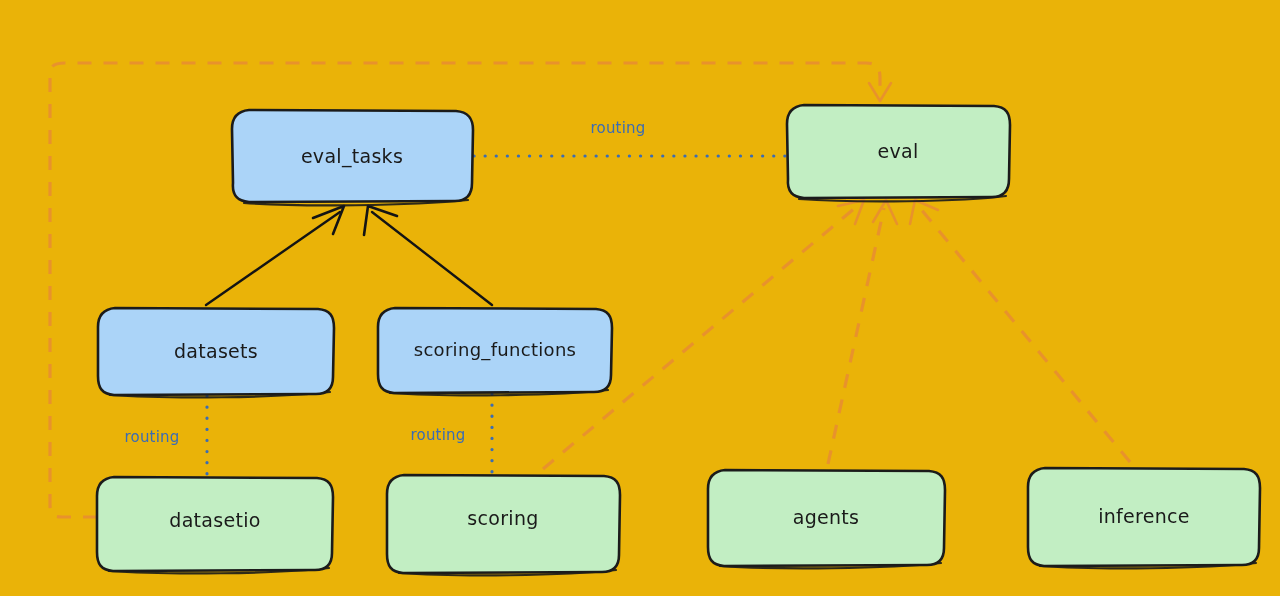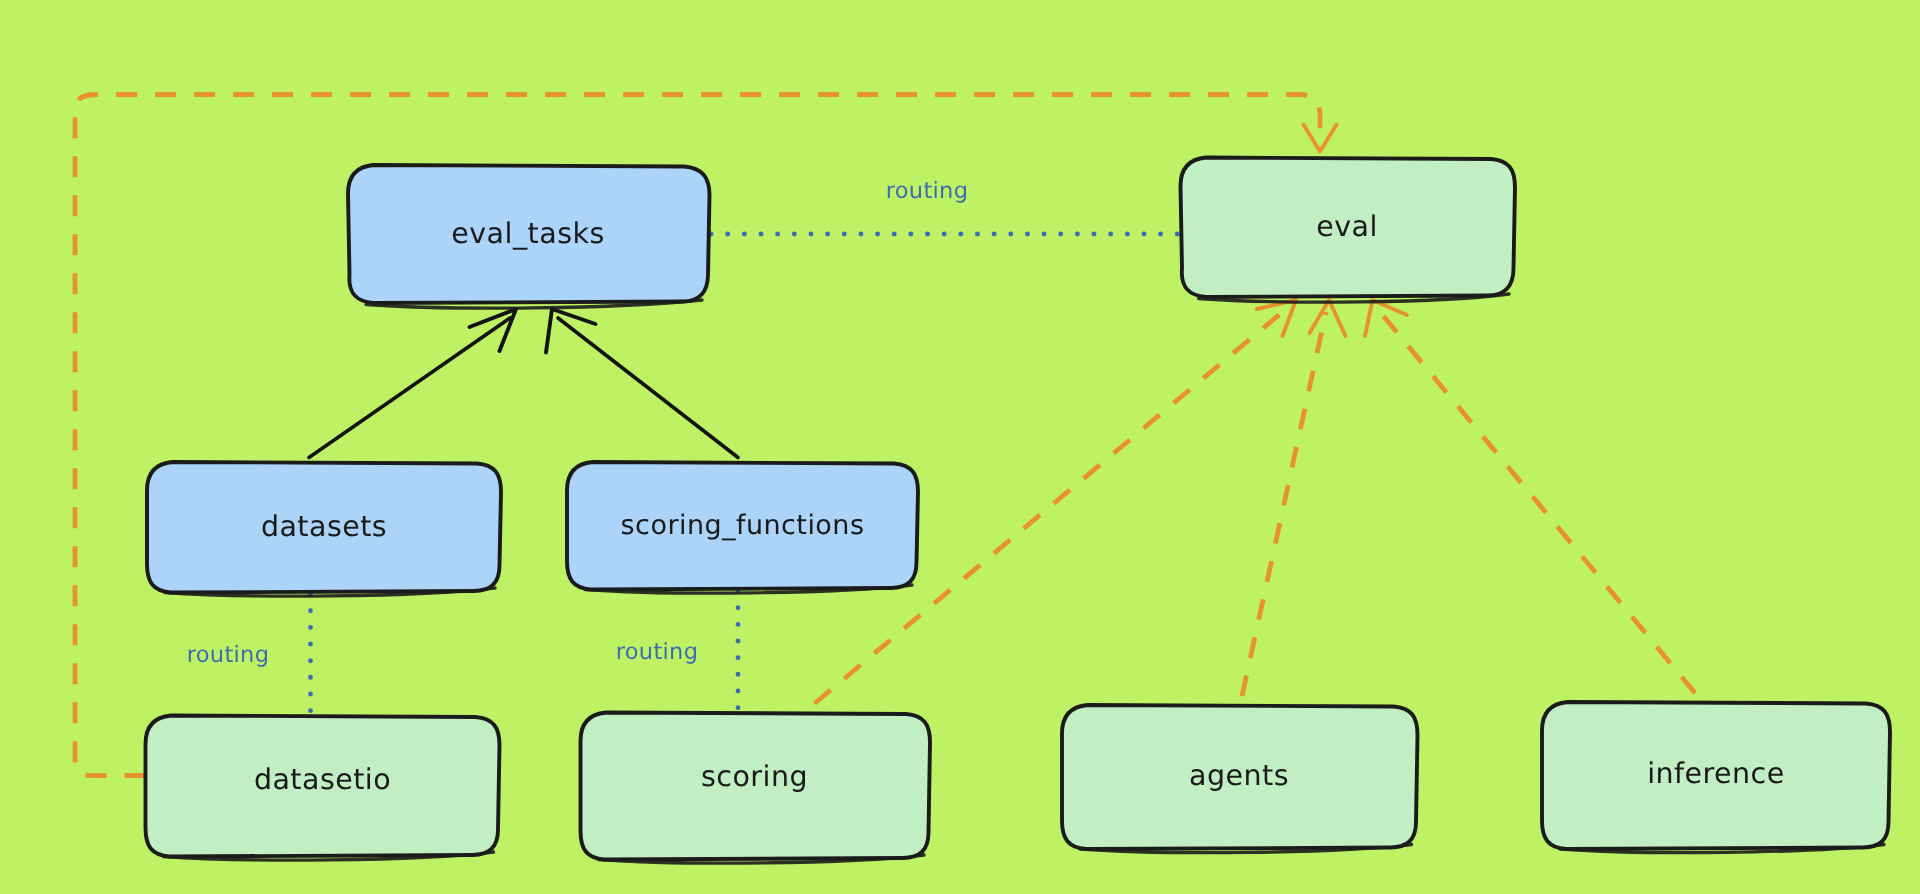--- a/index.html
+++ b/index.html
@@ -4,21 +4,21 @@
 <style>
   html, body {
     margin: 0;
     padding: 0;
     background: #ffffff;
   }
   #canvas {
     position: relative;
     width: 1280px;
     height: 596px;
-    background: #bef264;
+    background: #eab308;
     overflow: hidden;
     font-family: "DejaVu Sans", sans-serif;
   }
   svg#diagram {
     position: absolute;
     left: 0;
     top: 0;
     width: 1280px;
     height: 596px;
   }

